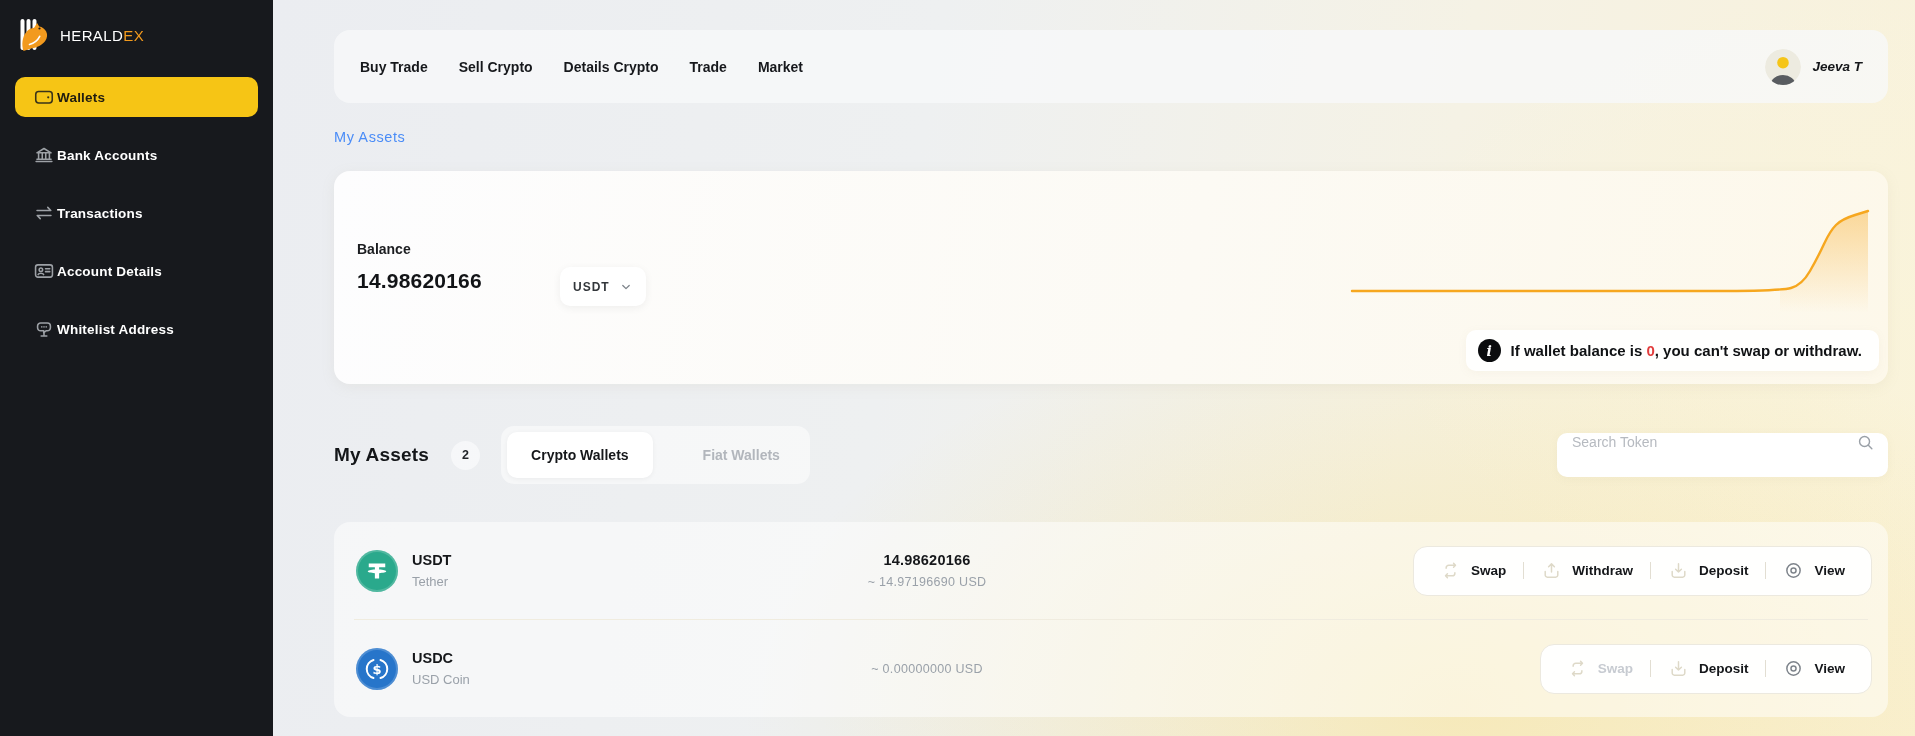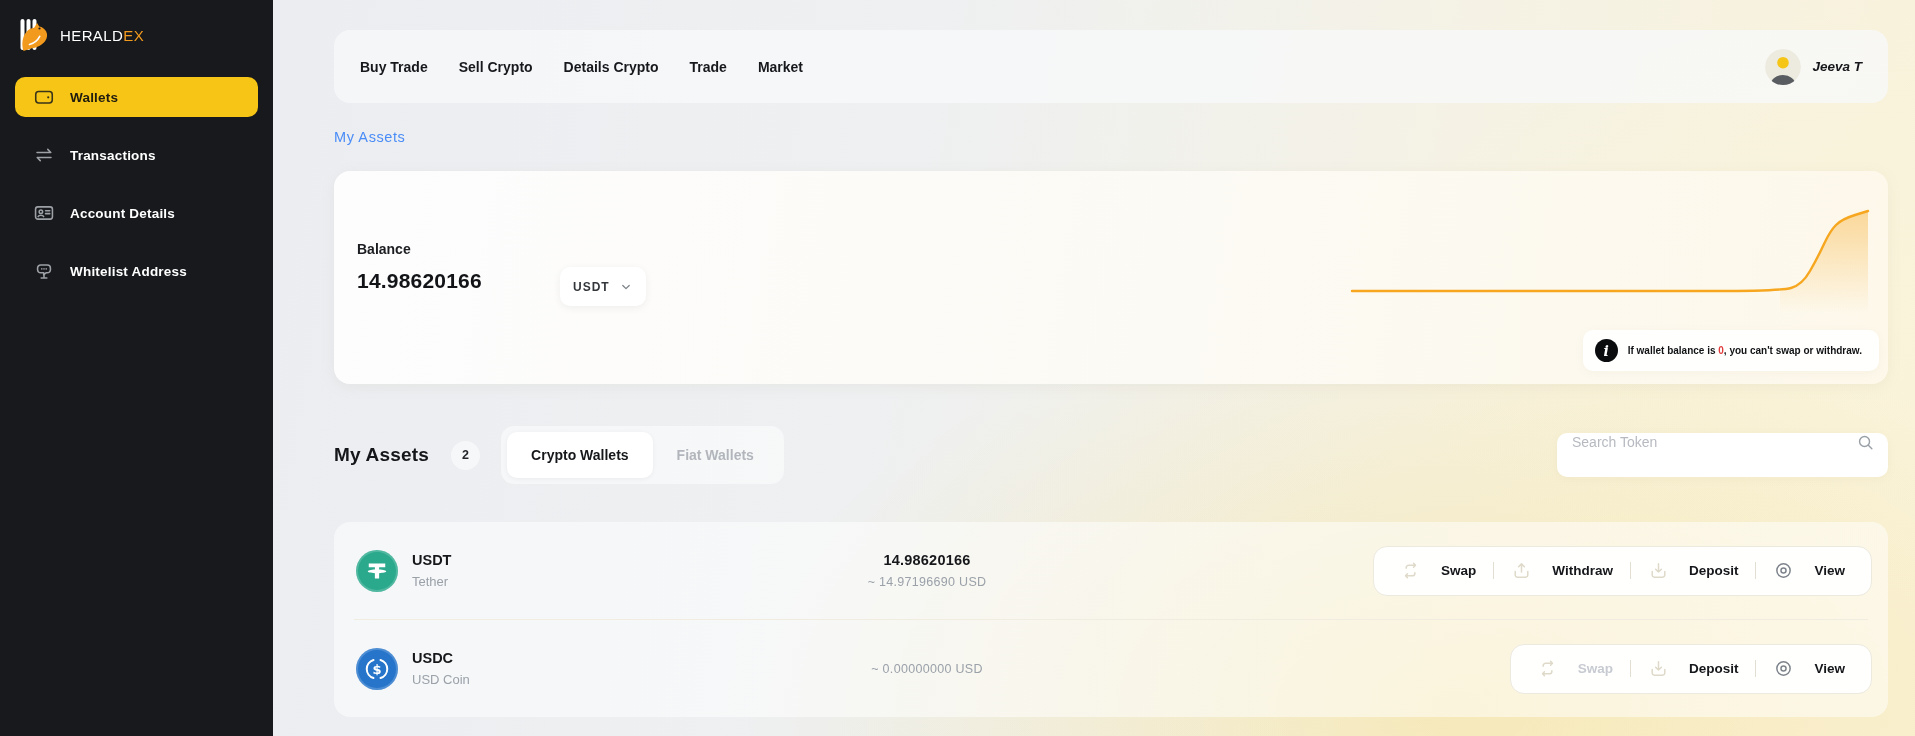--- a/index.html
+++ b/index.html
@@ -7,21 +7,21 @@
   *{box-sizing:border-box;}
   body{display:flex;background:#17191d;}
 
   
   .sidebar{width:273px;flex-shrink:0;background:#17191d;color:#fff;}
   .logo{display:flex;align-items:center;gap:9px;padding:16px 0 0 17px;cursor:pointer;}
   .logo-mark{width:34px;height:38px;display:flex;}
   .logo-text{font-size:15px;font-weight:400;letter-spacing:.4px;color:#fff;}
   .logo-accent{color:#f29a1e;}
   .menu{list-style:none;margin:23px 0 0;padding:0 15px;}
-  .menu-item{height:40px;margin-bottom:18px;display:flex;align-items:center;gap:15px;
+  .menu-item{height:40px;margin-bottom:18px;display:flex;align-items:center;gap:2px;
     padding-left:18px;border-radius:10px;cursor:pointer;color:#fff;}
   .mi-icon{width:22px;height:22px;color:#9da1a6;display:flex;flex-shrink:0;}
   .mi-icon svg{width:100%;height:100%;}
   .mi-label{font-size:13.5px;font-weight:700;letter-spacing:.2px;}
   .menu-item.active{background:#f6c515;color:#201c10;}
   .menu-item.active .mi-icon{color:#3a3category319;color:#3a3419;}
 
   
   .main{flex:1;position:relative;overflow:hidden;
     background:
@@ -53,29 +53,29 @@
     gap:9px;font-family:inherit;font-size:12px;font-weight:600;letter-spacing:1px;color:#33373b;cursor:pointer;}
   .chev{width:14px;height:14px;color:#7d838a;display:flex;}
   .chev svg{width:100%;height:100%;}
   .spark{position:absolute;right:18px;top:30px;}
   .notice{position:absolute;right:9px;bottom:13px;height:41px;border-radius:10px;
     background:rgba(255,255,255,.93);display:flex;align-items:center;gap:10px;padding:0 17px 0 12px;
     box-shadow:0 2px 8px rgba(180,170,140,.08);}
   .notice-icon{width:23px;height:23px;border-radius:50%;background:#0b0c0e;color:#fff;flex-shrink:0;
     display:flex;align-items:center;justify-content:center;font-family:"DejaVu Serif",serif;
     font-size:14px;font-style:italic;font-weight:700;}
-  .notice-text{font-size:10px;font-weight:700;color:#101214;}
+  .notice-text{font-size:15px;font-weight:700;color:#101214;}
   .notice-zero{color:#e23d3d;}
 
   
   .assets-head{margin-top:42px;display:flex;align-items:center;height:58px;}
   .assets-title{font-size:19px;font-weight:800;color:#141619;letter-spacing:.2px;}
   .assets-count{margin-left:22px;width:29px;height:29px;border-radius:50%;background:rgba(255,255,255,.55);
     display:flex;align-items:center;justify-content:center;font-size:12.5px;font-weight:600;color:#23262a;}
-  .tabs{margin-left:21px;height:58px;background:rgba(255,255,255,.5);border-radius:13px;padding:6px;display:flex;}
+  .tabs{margin-left:21px;height:58px;background:rgba(255,255,255,.5);border-radius:13px;padding:6px;display:flex;gap:26px;}
   .tab{padding:0 24px;display:flex;align-items:center;border-radius:10px;font-size:14px;font-weight:700;
     color:#b2b6bc;cursor:pointer;white-space:nowrap;}
   .tab.active{background:#fff;color:#15171a;box-shadow:0 1px 5px rgba(0,0,0,.05);}
   .search-box{margin-left:auto;width:331px;height:44px;background:#fff;border-radius:10px;
     display:flex;align-items:flex-start;padding:0 13px;box-shadow:0 2px 8px rgba(170,160,130,.08);}
   .search-input{flex:1;border:none;outline:none;background:transparent;font-family:inherit;
     font-size:14px;color:#33373b;}
   .search-input::placeholder{color:#b6bac0;}
   .search-ic{width:19px;height:19px;color:#9aa0a7;display:flex;flex-shrink:0;}
   .search-ic svg{width:100%;height:100%;}
@@ -89,21 +89,21 @@
   .token-ic.usdt{background:#2aa98c;}
   .token-ic.usdc{background:#2775ca;}
   .token-names{margin-left:14px;width:240px;}
   .tn-sym{font-size:14.5px;font-weight:700;color:#15171a;margin-bottom:6px;}
   .tn-name{font-size:13px;color:#9aa1a9;}
   .asset-mid{width:550px;text-align:center;}
   .am-val{font-size:14.5px;font-weight:700;color:#15171a;margin-bottom:7px;letter-spacing:.2px;}
   .am-fiat{font-size:12.5px;color:#9aa1a9;letter-spacing:.3px;}
   .actions{margin-left:auto;height:50px;border:1px solid #ece9df;background:rgba(255,255,255,.95);
     border-radius:14px;display:flex;align-items:center;padding:0 9px;}
-  .act-btn{display:flex;align-items:center;gap:20px;padding:0 17px;height:100%;background:none;border:none;
+  .act-btn{display:flex;align-items:center;gap:10px;padding:0 17px;height:100%;background:none;border:none;
     font-family:inherit;font-size:13.5px;font-weight:700;color:#15171a;cursor:pointer;}
   .act-btn.disabled{color:#c7cbd1;cursor:default;}
   .act-ic{width:21px;height:21px;color:#ded9c8;display:flex;flex-shrink:0;}
   .act-ic svg{width:100%;height:100%;}
   .act-ic.dark{color:#7e848b;}
   .act-sep{width:1px;height:17px;background:#e2ded2;}
   .row-sep{height:1px;background:#f0ecdf;margin:0 20px;}
 </style>
 </head>
 <body>
@@ -126,20 +126,30 @@
   <li class="menu-item active">
     <span class="mi-icon">
           <svg viewBox="0 0 24 24" fill="none" stroke="currentColor" stroke-width="1.7" stroke-linecap="round" stroke-linejoin="round">
             <rect x="3" y="6" width="18" height="12.5" rx="3.2"></rect>
             <circle cx="16.6" cy="12.3" r="1.2" fill="currentColor" stroke="none"></circle>
           </svg>
         </span>
     <span class="mi-label">Wallets</span>
   </li>
 
+  <li class="menu-item">
+    <span class="mi-icon">
+          <svg viewBox="0 0 24 24" fill="none" stroke="currentColor" stroke-width="1.7" stroke-linecap="round" stroke-linejoin="round">
+            <path d="M4.3 9.6 12 4.9l7.7 4.7H4.3z"></path>
+            <path d="M6.1 9.6v7M10.1 9.6v7M13.9 9.6v7M17.9 9.6v7"></path>
+            <path d="M4.3 16.6h15.4M3.4 19.1h17.2"></path>
+          </svg>
+        </span>
+    <span class="mi-label">Bank Accounts</span>
+  </li>
 
   <li class="menu-item">
     <span class="mi-icon">
           <svg viewBox="0 0 24 24" fill="none" stroke="currentColor" stroke-width="1.7" stroke-linecap="round" stroke-linejoin="round">
             <path d="M4.4 9.2h15l-3.3-3.3M19.6 14.8h-15l3.3 3.3"></path>
           </svg>
         </span>
     <span class="mi-label">Transactions</span>
   </li>
 

